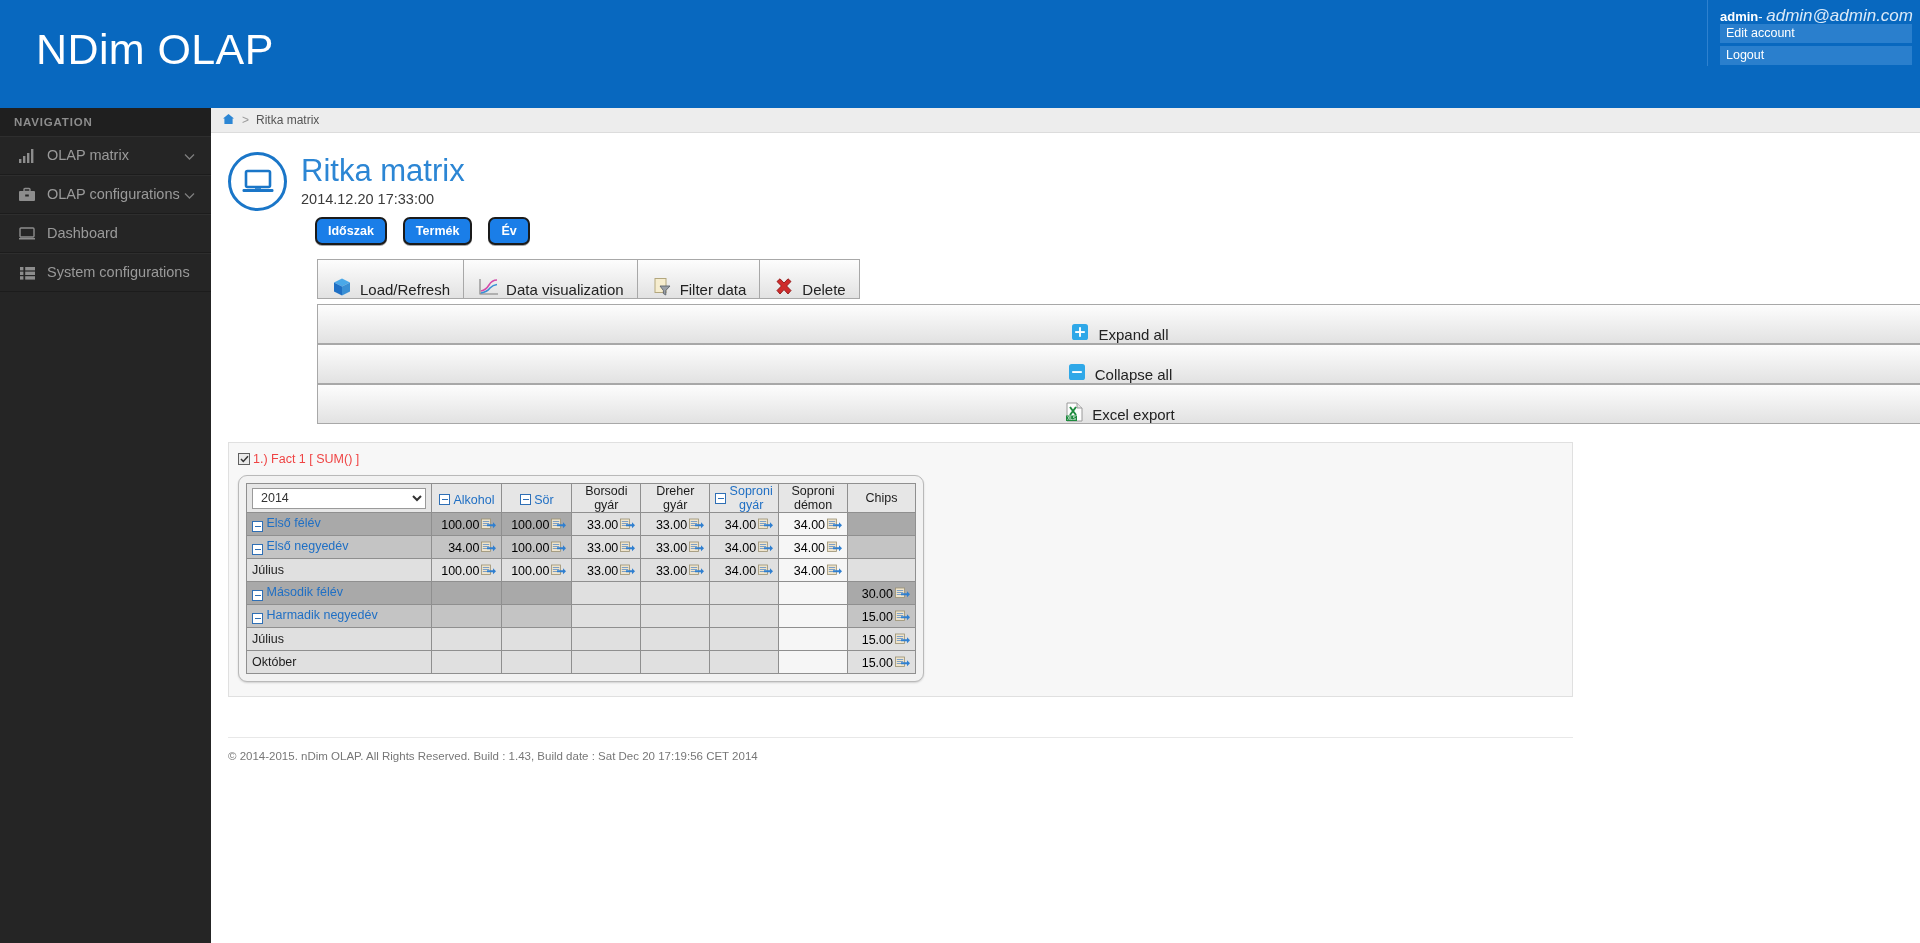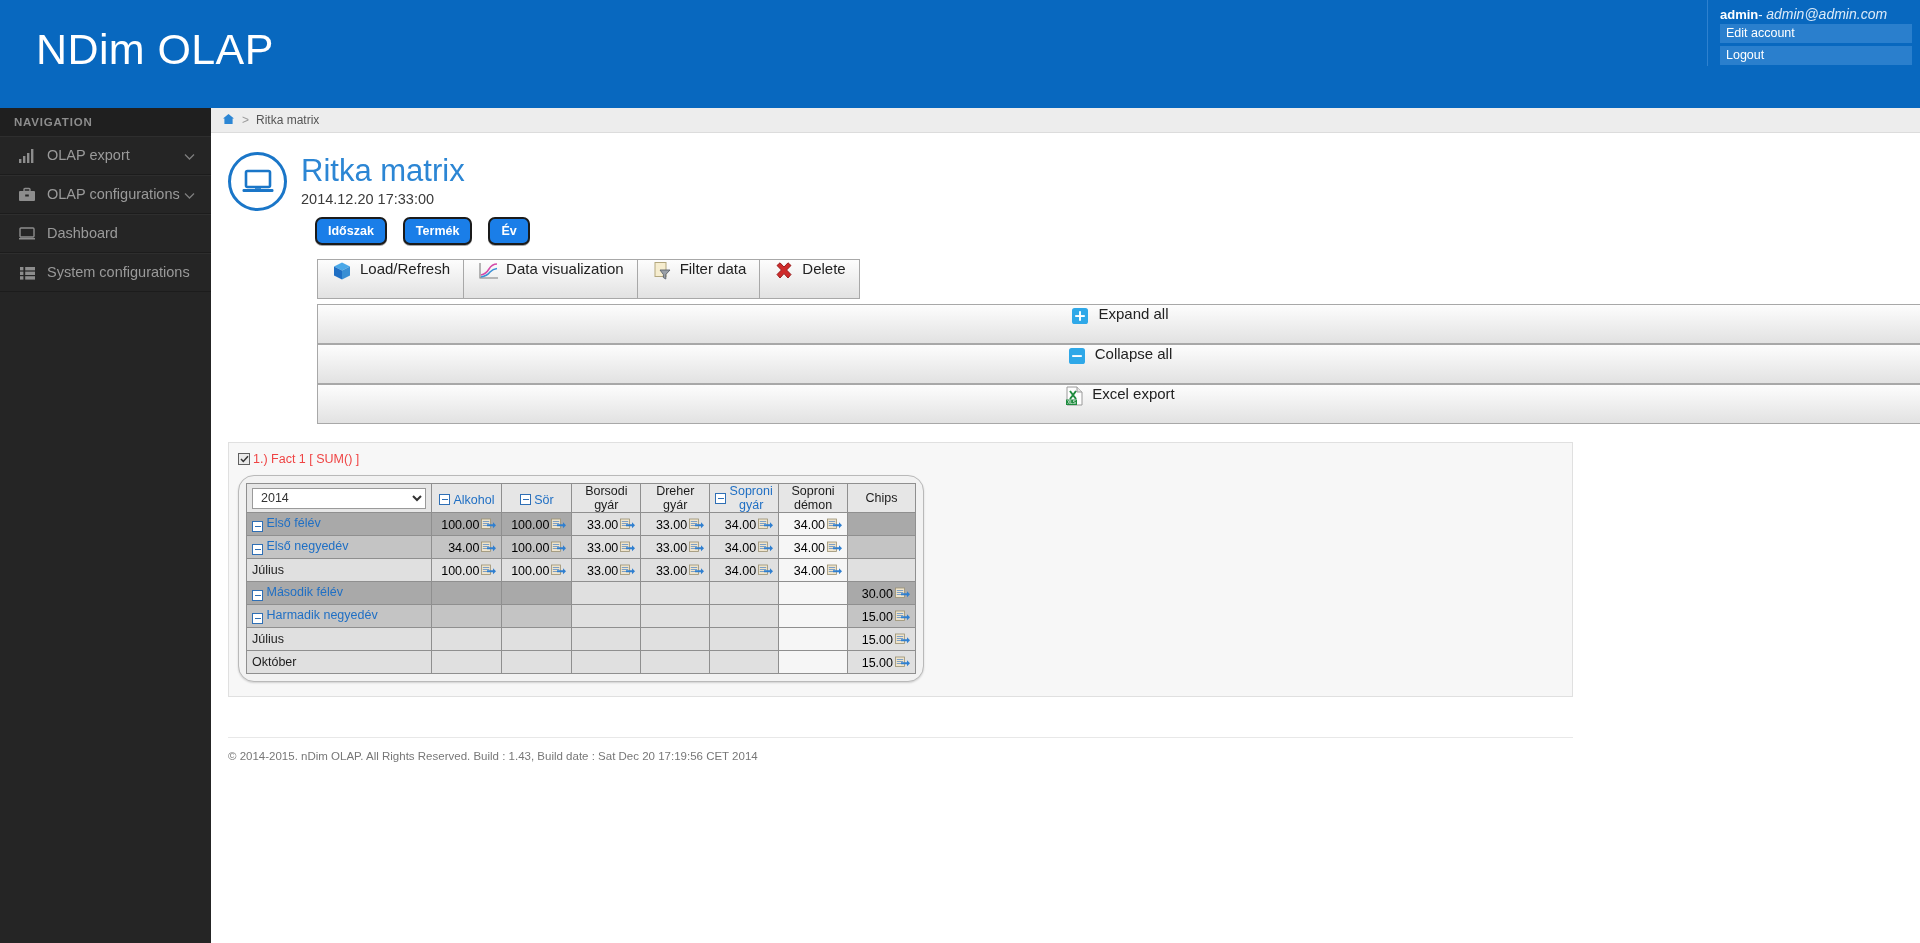--- a/index.html
+++ b/index.html
@@ -16,21 +16,21 @@
   .topbar { position:absolute; left:0; top:0; width:1920px; height:108px; background:#0868bf; }
   .brand {
     position:absolute; left:36px; top:28px;
     color:#ffffff; font-size:43px; font-weight:300; letter-spacing:.4px;
     line-height:1;
   }
   .acct-wrap { position:absolute; right:0; top:0; width:213px; height:66px; }
   .acct-divider { position:absolute; left:0; top:0; width:1px; height:66px; background:#2e81cf; }
   .acct-top { position:absolute; left:13px; top:6px; font-size:13px; color:#ffffff; white-space:nowrap; }
   .acct-top b { font-weight:bold; }
-  .acct-top i { font-style:italic; color:#dbeaf8; font-size:14px; }
+  .acct-top i { font-style:italic; color:#dbeaf8; font-size:17px; }
   .acct-item {
     position:absolute; left:13px; width:192px; height:19px;
     background:#2a7fcd; color:#ffffff; font-size:12.5px;
     padding-left:6px; line-height:19px;
   }
   .acct-item.edit { top:24px; }
   .acct-item.logout { top:46px; }
 
   
   .sidebar { position:absolute; left:0; top:108px; width:211px; height:835px; background:#252525; }
@@ -72,21 +72,21 @@
     background:#1a7ee8; color:#fff; font-size:12.5px; font-weight:bold;
     border:2px solid #1b1b1b; border-radius:7px;
     padding:6px 11px; line-height:1;
     box-shadow:0 1px 0 rgba(0,0,0,.35);
   }
 
   .btnrow { margin-left:89px; display:flex; }
   .btnrow.r1 { margin-top:14px; }
   .btnrow.r2 { margin-top:5px;flex-direction:column; }
   .tbtn {
-    height:40px; display:flex; align-items:flex-start; gap:7px;
+    height:40px; display:flex; align-items:flex-end; gap:7px;
     background:linear-gradient(#fdfdfd,#e2e2e2);
     border:1px solid #a8a8a8; margin-right:-1px;
     padding:0 13px; font-size:15px; color:#222;
   }
   .tbtn.wide { min-width:160px; justify-content:center; }
   .tbtn .ic { width:22px; height:22px; display:inline-flex; align-items:center; justify-content:center; }
 
   
   .panel {
     margin:18px 0 0 17px; width:1345px; min-height:255px;
@@ -95,21 +95,21 @@
   }
   .fact { display:flex; align-items:center; font-size:12.5px; color:#ef4444; }
   .cbox {
     width:12px; height:12px; border:1px solid #5f5f5f; background:#e9e9e9;
     margin-right:3px; display:inline-flex; align-items:center; justify-content:center;
   }
   .cbox svg { display:block; }
 
   .gridwrap {
     margin-top:9px; width:686px;
-    background:#f2f2f2; border:1px solid #b9b9b9; border-radius:16px;
+    background:#f2f2f2; border:1px solid #b9b9b9; border-radius:9px;
     padding:7px; box-shadow:0 1px 2px rgba(0,0,0,.16);
   }
   table.olap { border-collapse:collapse; width:100%; font-size:12.5px; table-layout:fixed; }
   table.olap th, table.olap td { border:1px solid #8f8f8f; height:23px; padding:0 5px; }
   table.olap th { background:#e6e6e6; font-weight:normal; text-align:center; color:#1c1c1c; }
   th.sel { background:#a9a9a9; }
   th.semi { background:#c4c4c4; }
   th.white { background:#f6f6f6; }
   .colhead { display:inline-flex; align-items:center; gap:3px; justify-content:center; }
   .colhead .lnk { color:#1f6fc4; }
@@ -163,21 +163,21 @@
 
   <div class="nav-item">
     <span class="nav-ic">
       <svg width="18" height="16" viewBox="0 0 18 16">
           <rect x="1" y="11" width="2.4" height="4" fill="#8d8d8d"></rect>
           <rect x="5" y="8" width="2.4" height="7" fill="#8d8d8d"></rect>
           <rect x="9" y="5" width="2.4" height="10" fill="#8d8d8d"></rect>
           <rect x="13" y="1" width="2.4" height="14" fill="#8d8d8d"></rect>
         </svg>
     </span>
-    <span>OLAP export</span>
+    <span>OLAP matrix</span>
     <span class="chev">
       <svg width="11" height="7" viewBox="0 0 11 7">
           <path d="M1 1 L5.5 5.5 L10 1" stroke="#7d7d7d" stroke-width="1.3" fill="none"></path>
         </svg>
     </span>
   </div>
 
   <div class="nav-item">
     <span class="nav-ic">
       <svg width="18" height="16" viewBox="0 0 18 16">

